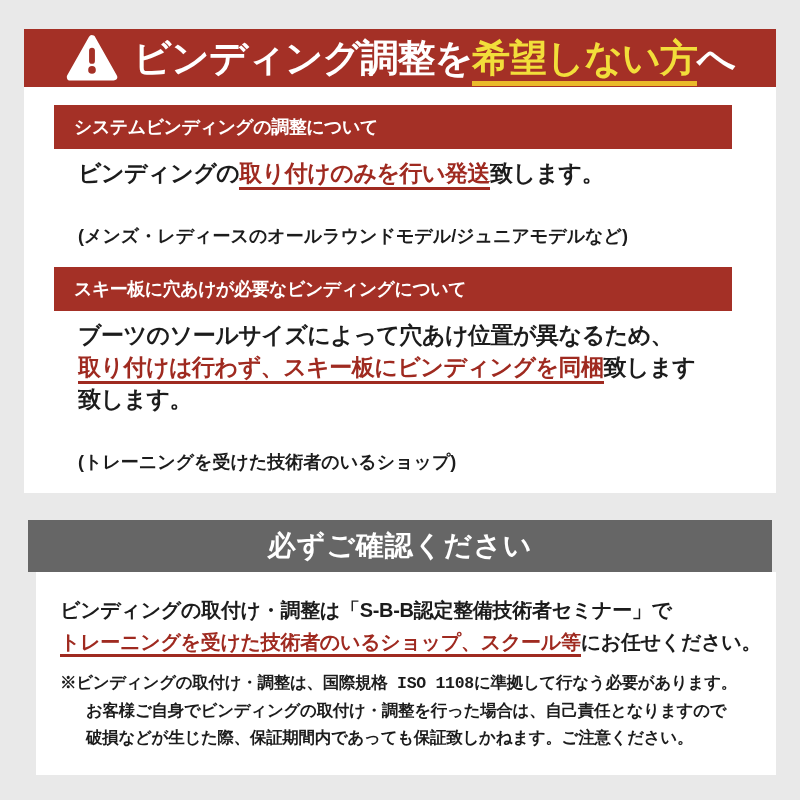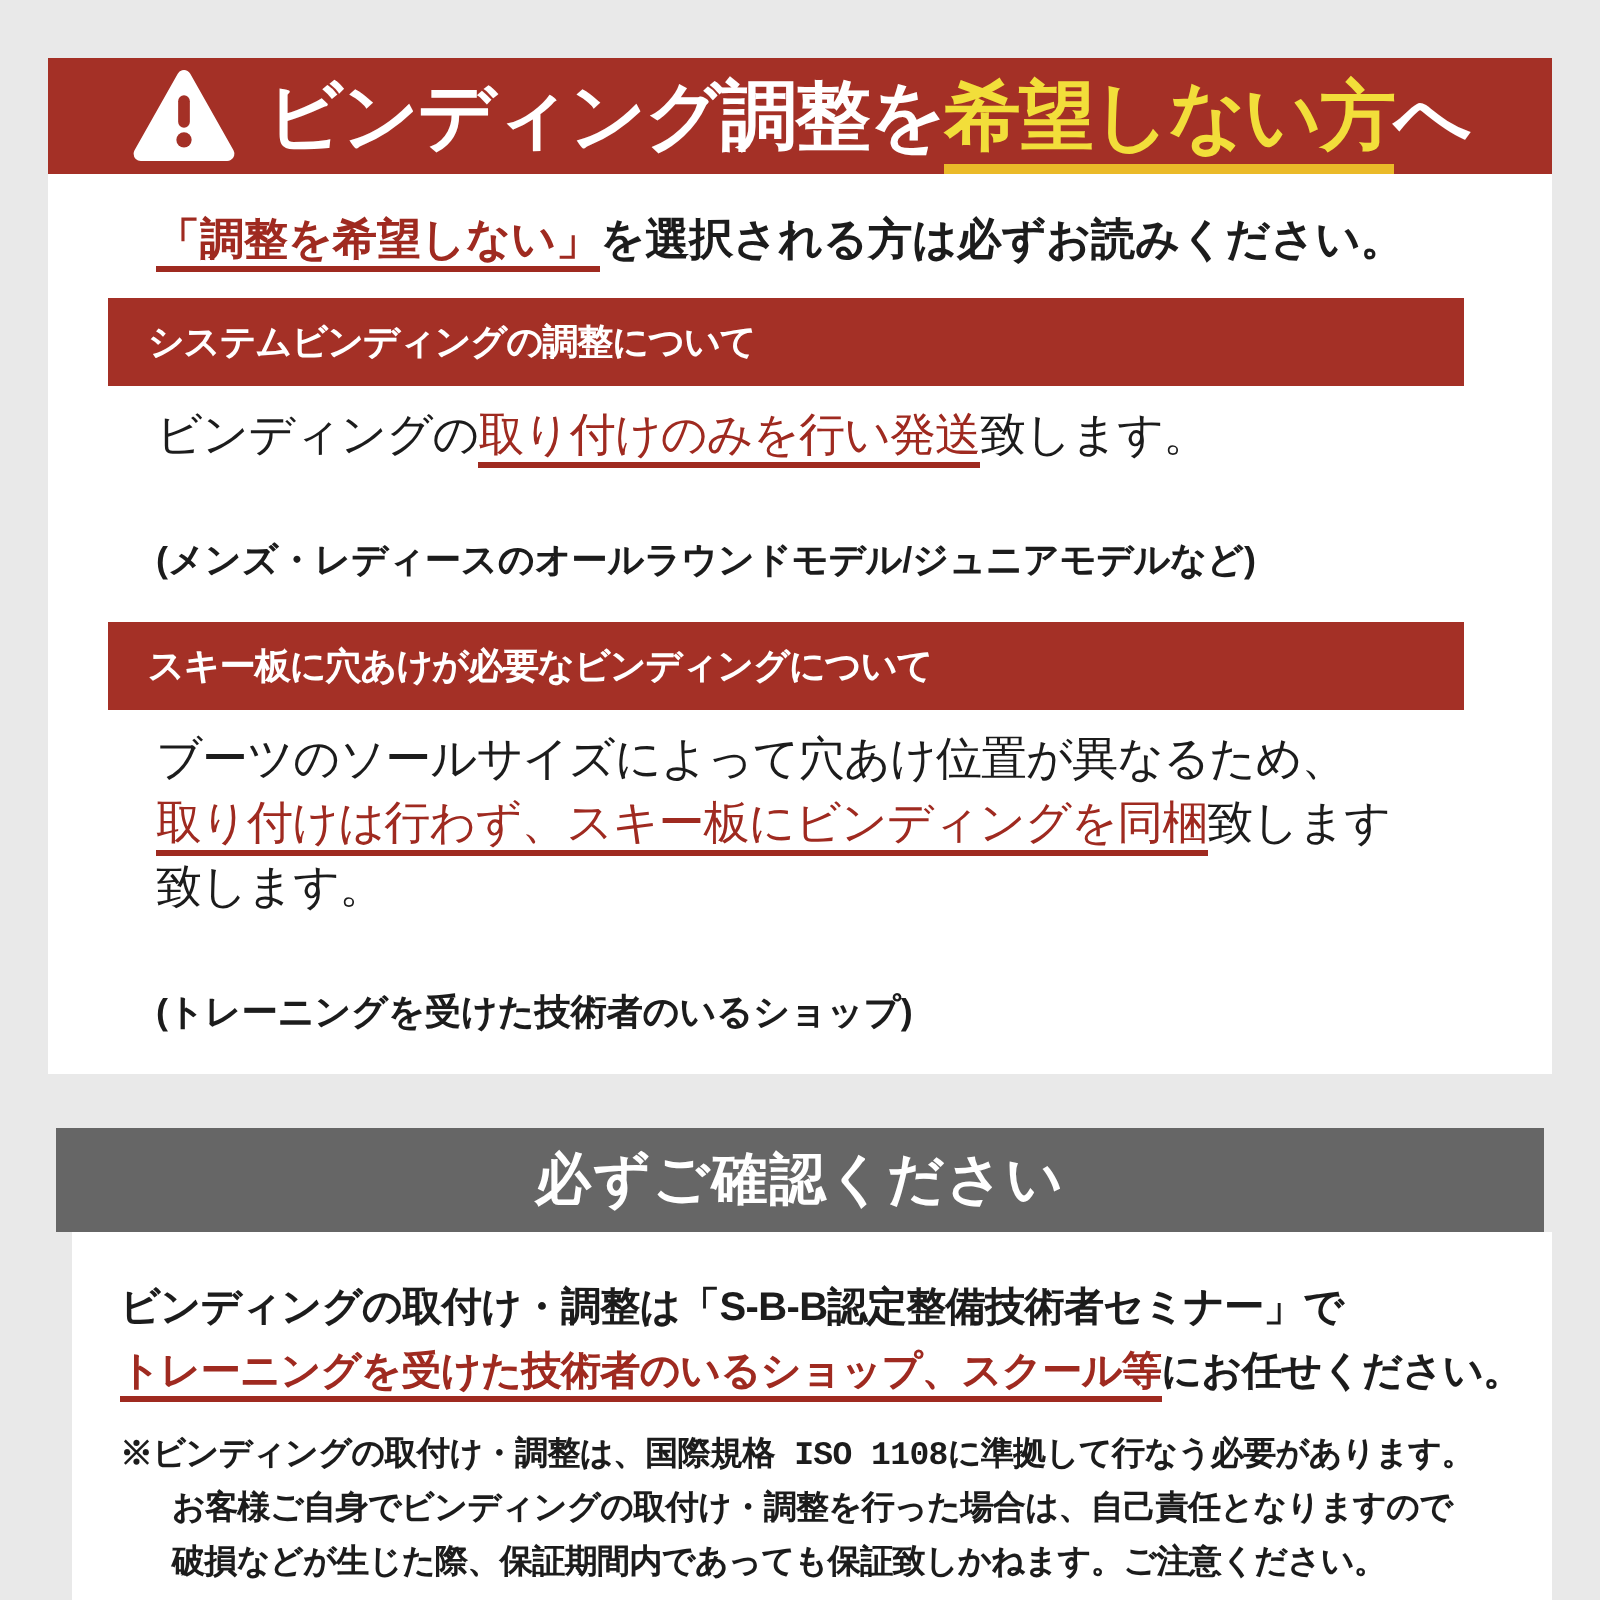--- a/index.html
+++ b/index.html
@@ -35,21 +35,21 @@
     border-bottom:3px solid var(--text-red,#9f2a20);
     padding-bottom:1px;
   }
   .section-bar{
     height:44px;line-height:44px;
     background:var(--brand-red,#a43026);
     color:#fff;font-size:18px;font-weight:bold;
     padding-left:20px;margin-bottom:8px;white-space:nowrap;letter-spacing:-0.5px;
   }
   .body-line{
-    font-size:23px;line-height:32px;font-weight:normal;
+    font-size:23px;line-height:32px;font-weight:bold;
     padding-left:24px;white-space:nowrap;letter-spacing:-0.5px;
   }
   .note{
     font-size:18px;line-height:26px;font-weight:600;
     padding-left:24px;margin-bottom:18px;white-space:nowrap;margin-top:34px;
   }
   .mb0{margin-bottom:0;}
   .confirm-bar{
     margin:27px 28px 0;height:52px;
     background:var(--dark-bar,#666666);
@@ -77,21 +77,20 @@
     <svg class="warn-icon" viewBox="0 0 24 22" aria-hidden="true">
       <path d="M12 2.4 L21.6 19.4 L2.4 19.4 Z" fill="#ffffff" stroke="#ffffff" stroke-width="3.2" stroke-linejoin="round"></path>
       <rect x="10.7" y="6.4" width="2.6" height="7.2" rx="1.3" fill="#a43026"></rect>
       <circle cx="12" cy="16.3" r="1.7" fill="#a43026"></circle>
     </svg>
     <div class="banner-title"><span>ビンディング調整を</span><span class="hl-yellow">希望しない方</span><span>へ</span></div>
   </div>
 
   <div class="card card1">
 
-    <div class="intro"><span class="hl-red">「調整を希望しない」</span><span>を選択される方は必ずお読みください。</span></div>
 
     <div class="section-bar">システムビンディングの調整について</div>
     <div class="body-line"><span>ビンディングの</span><span class="hl-red">取り付けのみを行い発送</span><span>致します。</span></div>
     <div class="note">(メンズ・レディースのオールラウンドモデル/ジュニアモデルなど)</div>
 
     <div class="section-bar">スキー板に穴あけが必要なビンディングについて</div>
     <div class="body-line">ブーツのソールサイズによって穴あけ位置が異なるため、</div>
     <div class="body-line"><span class="hl-red">取り付けは行わず、スキー板にビンディングを同梱</span><span>致します</span></div>
     <div class="body-line">致します。</div>
     <div class="note mb0">(トレーニングを受けた技術者のいるショップ)</div>

